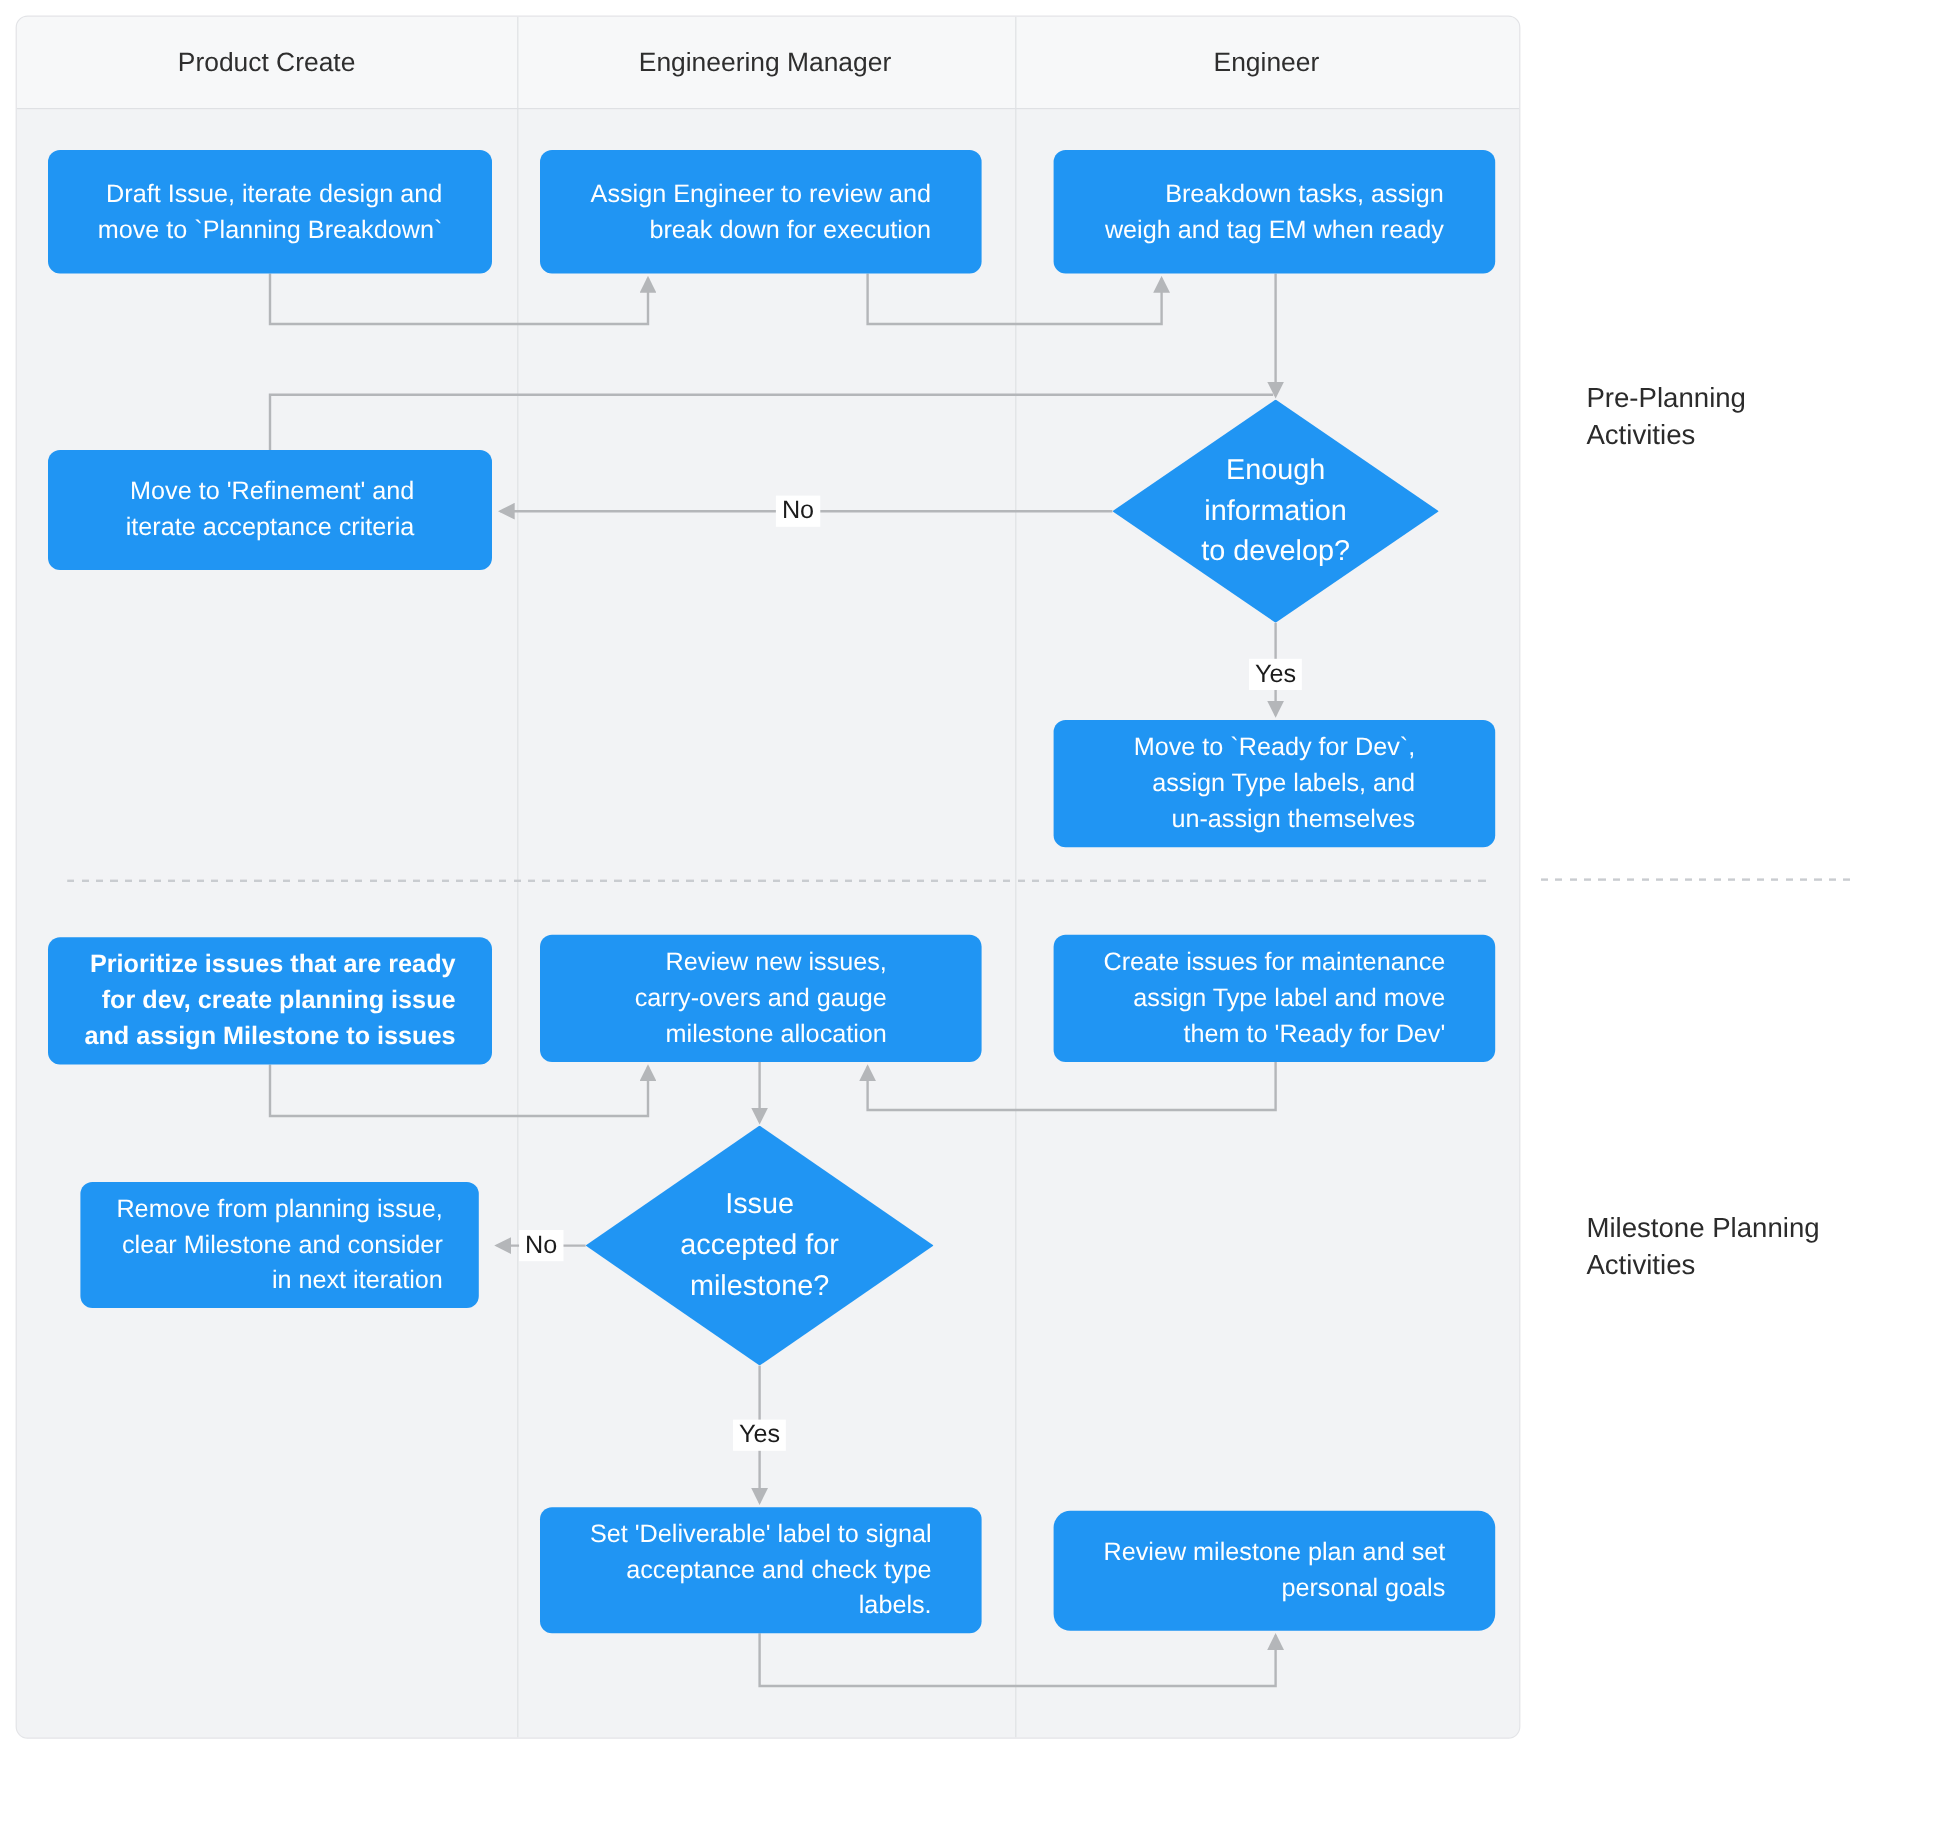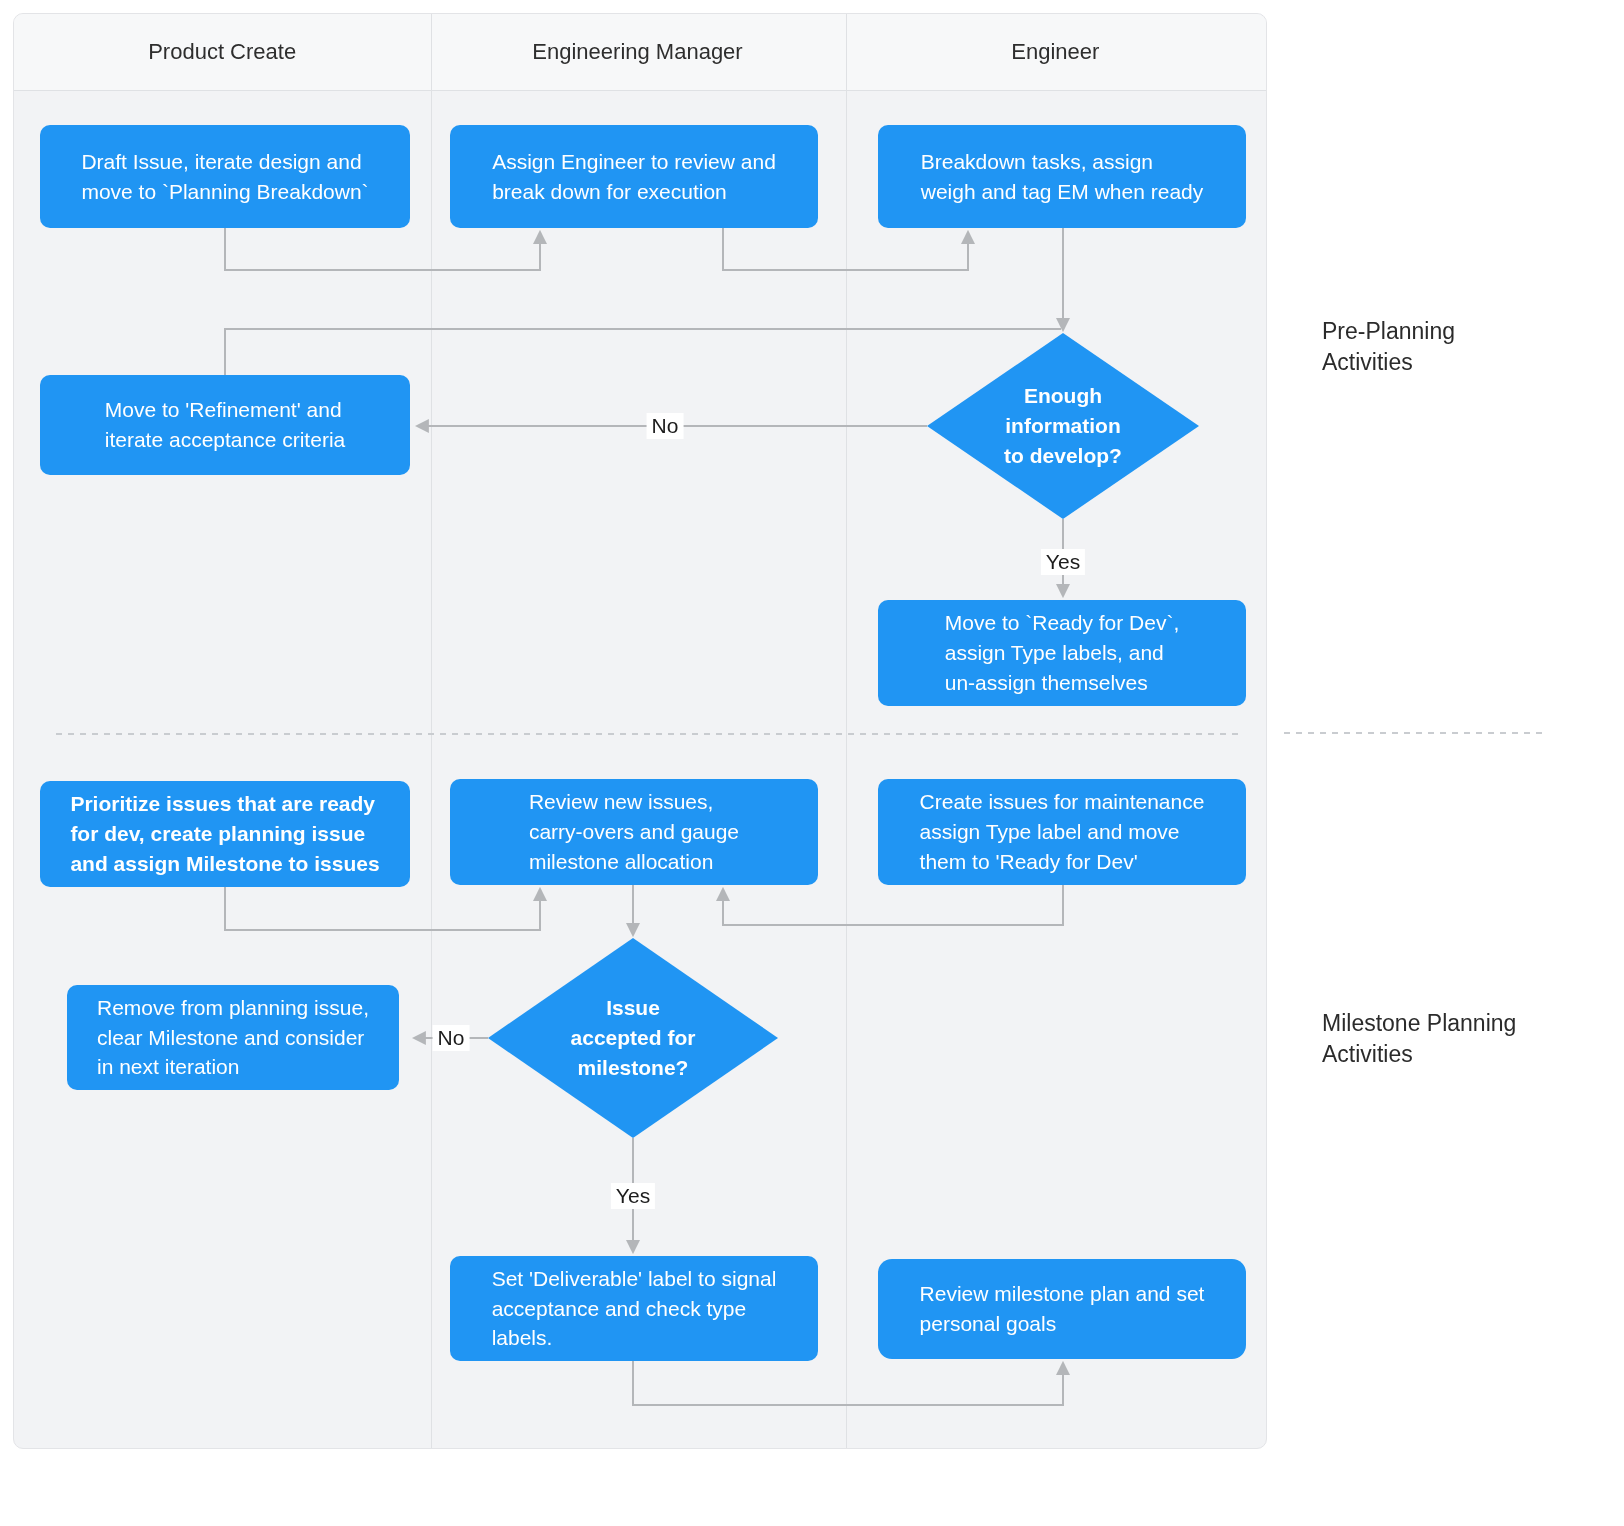--- a/index.html
+++ b/index.html
@@ -46,32 +46,31 @@
     pointer-events: none;
   }
 
   .node {
     position: absolute;
     background: #2095f3;
     border-radius: 10px;
     color: #ffffff;
     font-size: 21px; line-height: 1.42;
     display: flex; align-items: center; justify-content: center;
-    text-align: left;
+    text-align: right;
     padding: 18px;
   }
   .diamond {
     position: absolute;
     background: #2095f3;
     color: #ffffff;
-    font-size: 21px; line-height: 1.42;
+    font-size: 24px; line-height: 1.42;
     display: flex; align-items: center; justify-content: center;
     text-align: center;
     clip-path: polygon(50% 0, 100% 50%, 50% 100%, 0 50%);
-    font-weight: bold;
   }
   .edge-label {
     position: absolute;
     transform: translate(-50%, -50%);
     background: #ffffff;
     color: #1c1c1c;
     font-size: 21px;
     padding: 1px 5px;
   }
   .section-label {

